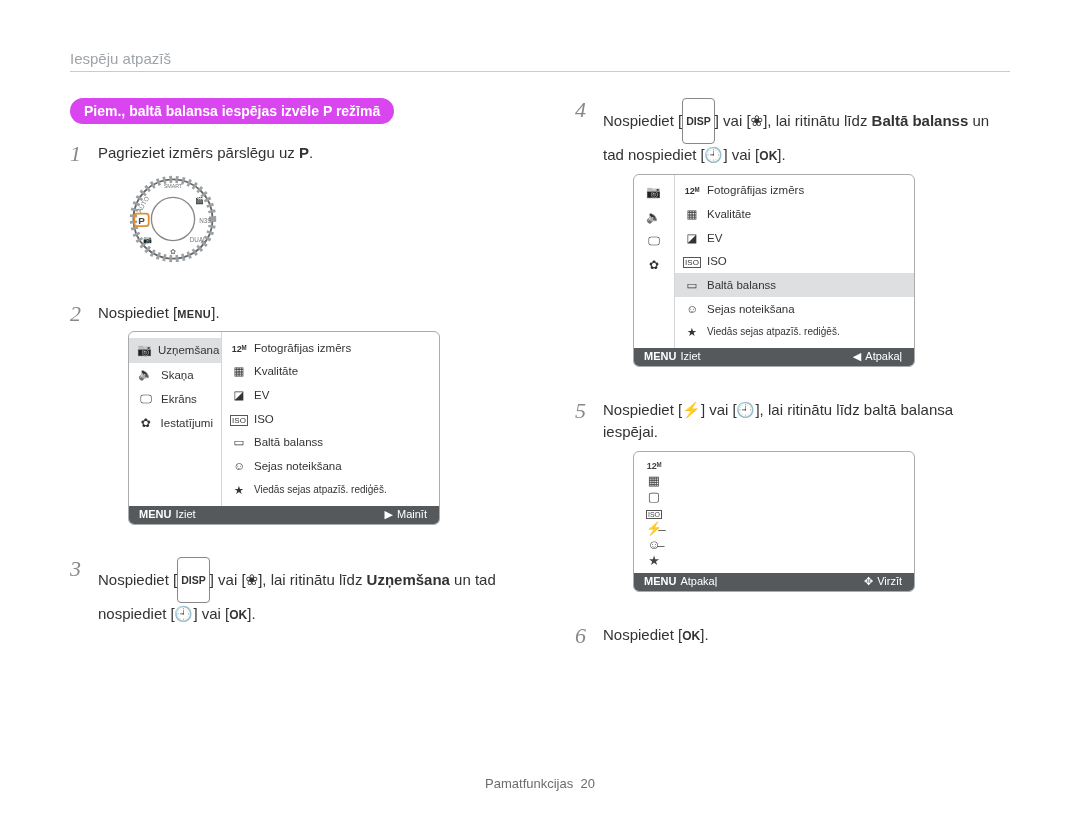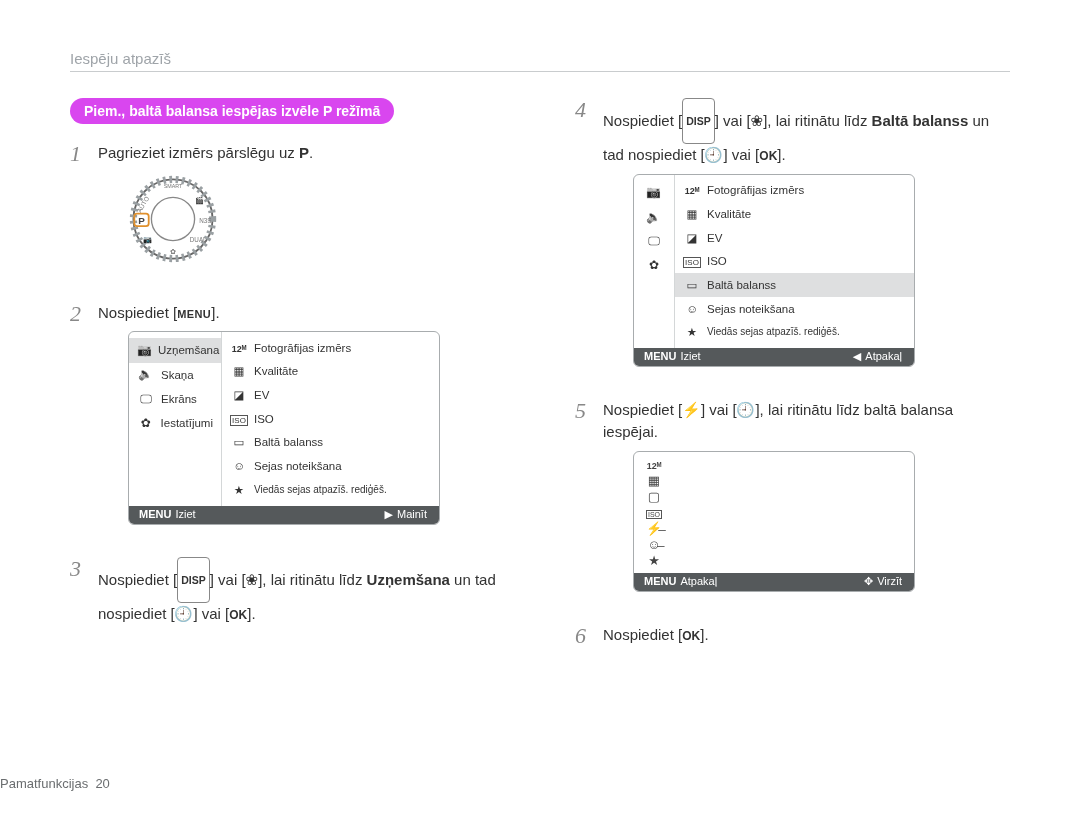--- a/index.html
+++ b/index.html
@@ -160,20 +160,21 @@
     line-height: 12px;
     border-radius: 4px;
   }
   .ok-tag { font-weight: bold; font-size: 12px; vertical-align: 0; }
   .menu-tag { font-weight: bold; font-size: 11px; letter-spacing: 0.4px; vertical-align: 0; }
 
   .footer-label {
     position: absolute;
     bottom: 24px;
     left: 0; right: 0;
+    text-align: center;
     font-size: 13px;
     color: #6a6d6f;
   }
 
   
   .g { display:inline-block; min-width:18px; text-align:center; }
 </style>
 </head>
 <body>
 

